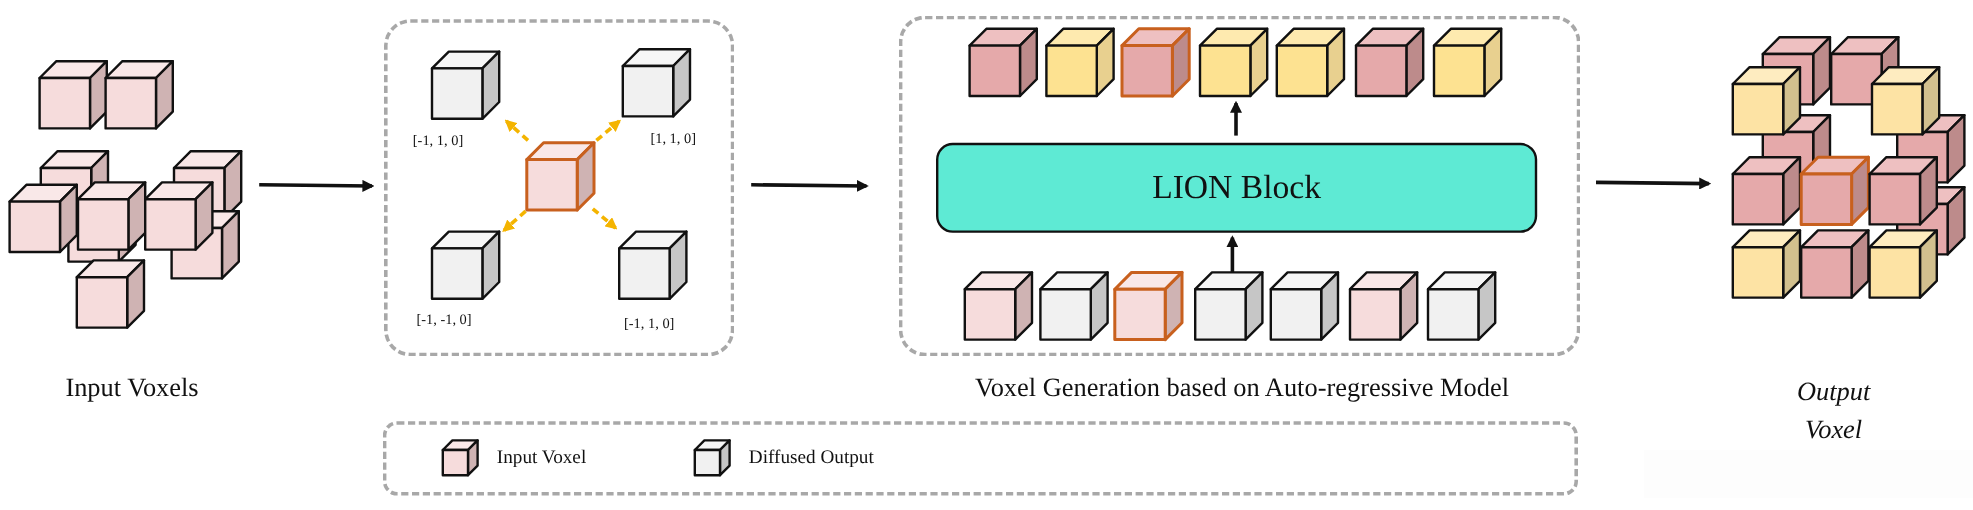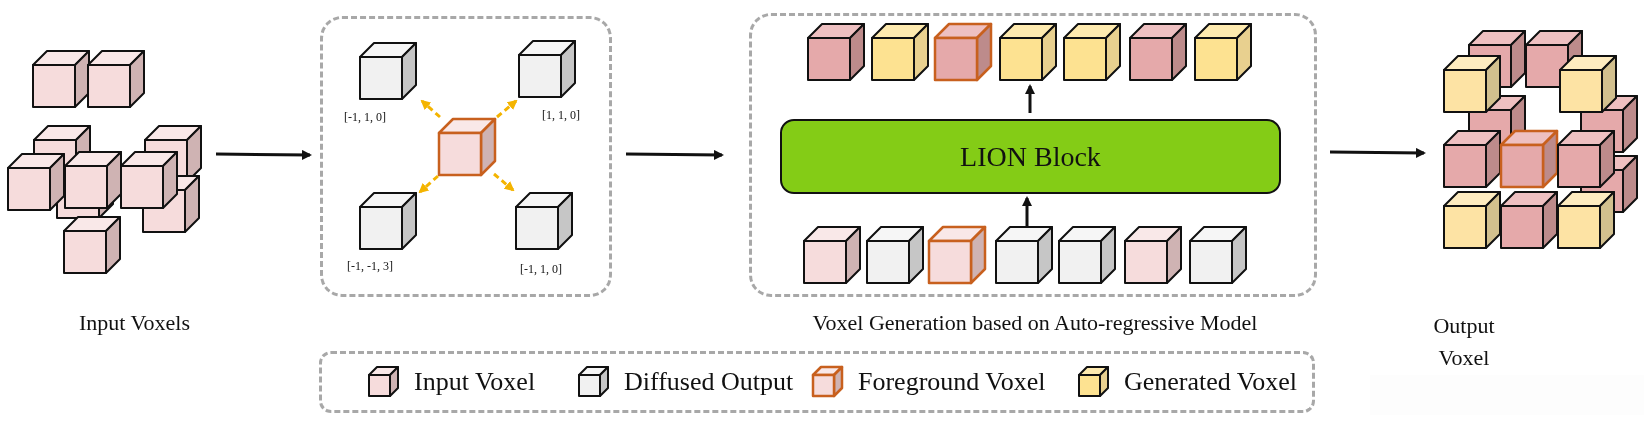--- a/index.html
+++ b/index.html
@@ -1,23 +1,23 @@
 <!DOCTYPE html>
 <html><head>
 <meta charset="utf-8">
 <style>
   html, body { margin: 0; padding: 0; background: #ffffff; }
   body { width: 1644px; height: 425px; position: relative; overflow: hidden; font-family: "Liberation Serif", "DejaVu Serif", serif; color: #111; }
   #stage { position: absolute; left: 0; top: 0; width: 1644px; height: 425px; }
   .lbl { position: absolute; font-size: 22px; text-align: center; white-space: nowrap; }
   .coord { position: absolute; font-size: 12px; white-space: nowrap; }
   .panel { position: absolute; border: 3px dashed #a8a8a8; border-radius: 22px; box-sizing: border-box; }
-  .lion { position: absolute; left: 780px; top: 119px; width: 501px; height: 75px; background: #84cc16; border: 2px solid #111; border-radius: 14px; box-sizing: border-box; display: flex; align-items: center; justify-content: center; font-size: 28px; }
+  .lion { position: absolute; left: 780px; top: 119px; width: 501px; height: 75px; background: #5eead4; border: 2px solid #111; border-radius: 14px; box-sizing: border-box; display: flex; align-items: center; justify-content: center; font-size: 28px; }
   .legend { position: absolute; left: 319px; top: 351px; width: 996px; height: 62px; border: 3px dashed #a8a8a8; border-radius: 12px; box-sizing: border-box; }
-  .leg-item { position: absolute; top: 0; height: 56px; display: flex; align-items: center; font-size: 26px; }
+  .leg-item { position: absolute; top: 0; height: 56px; display: flex; align-items: center; font-size: 16px; }
   .leg-item svg { margin-right: 14px; }
   .whitebox { position: absolute; left: 1370px; top: 375px; width: 274px; height: 40px; background: #fdfdfd; }
 </style>
 </head>
 <body>
 
 <div id="stage">
   <svg id="cubes" width="1644" height="425" style="position:absolute;left:0;top:0">
     <defs>
       <marker id="ah" markerWidth="10" markerHeight="10" refX="8" refY="5" orient="auto" markerUnits="userSpaceOnUse">
@@ -261,26 +261,26 @@
 
   <div class="panel" style="left:320px;top:16px;width:292px;height:281px;"></div>
   <div class="panel" style="left:749px;top:13px;width:568px;height:284px;"></div>
 
   <div class="lion">
       <span>LION Block</span>
     </div>
 
   <div class="coord" style="left:344px;top:110px;">[-1, 1, 0]</div>
   <div class="coord" style="left:520px;top:108px;margin-left:22px;">[1, 1, 0]</div>
-  <div class="coord" style="left:347px;top:259px;">[-1, -1, 3]</div>
+  <div class="coord" style="left:347px;top:259px;">[-1, -1, 0]</div>
   <div class="coord" style="left:520px;top:262px;">[-1, 1, 0]</div>
 
-  <div class="lbl" style="left:30px;top:310px;width:160px;text-align:right;">Input Voxels</div>
+  <div class="lbl" style="left:30px;top:310px;width:160px;">Input Voxels</div>
   <div class="lbl" style="left:770px;top:310px;width:530px;font-family:Liberation Serif, serif;">Voxel Generation based on Auto-regressive Model</div>
-  <div class="lbl" style="left:1404px;top:310px;width:120px;line-height:32px;">
+  <div class="lbl" style="left:1468px;top:310px;width:120px;line-height:32px;font-style:italic;">
     <div>Output</div>
     <div>Voxel</div>
   </div>
 
   <div class="whitebox"></div>
 
   <div class="legend">
     <div class="leg-item" style="left:44px;">
       <svg width="34" height="34" class="leg-cube">
           <g>
@@ -294,34 +294,14 @@
     <div class="leg-item" style="left:254px;">
       <svg width="34" height="34" class="leg-cube">
           <g>
             <polygon points="3,10 11,2 32,2 24,10" fill="#f6f6f6" stroke="#111111" stroke-width="2" stroke-linejoin="round"></polygon>
             <polygon points="24,10 32,2 32,23 24,31" fill="#c6c6c6" stroke="#111111" stroke-width="2" stroke-linejoin="round"></polygon>
             <polygon points="3,10 24,10 24,31 3,31" fill="#f1f1f1" stroke="#111111" stroke-width="2" stroke-linejoin="round"></polygon>
           </g>
         </svg>
       <span>Diffused Output</span>
     </div>
-    <div class="leg-item" style="left:488px;">
-      <svg width="34" height="34" class="leg-cube">
-          <g>
-            <polygon points="3,10 11,2 32,2 24,10" fill="#f9e8e8" stroke="#c8601e" stroke-width="2.5" stroke-linejoin="round"></polygon>
-            <polygon points="24,10 32,2 32,23 24,31" fill="#cfb3b3" stroke="#c8601e" stroke-width="2.5" stroke-linejoin="round"></polygon>
-            <polygon points="3,10 24,10 24,31 3,31" fill="#f6dcdc" stroke="#c8601e" stroke-width="2.5" stroke-linejoin="round"></polygon>
-          </g>
-        </svg>
-      <span>Foreground Voxel</span>
-    </div>
-    <div class="leg-item" style="left:754px;">
-      <svg width="34" height="34" class="leg-cube">
-          <g>
-            <polygon points="3,10 11,2 32,2 24,10" fill="#feeaaf" stroke="#111111" stroke-width="2" stroke-linejoin="round"></polygon>
-            <polygon points="24,10 32,2 32,23 24,31" fill="#e8d08f" stroke="#111111" stroke-width="2" stroke-linejoin="round"></polygon>
-            <polygon points="3,10 24,10 24,31 3,31" fill="#fde291" stroke="#111111" stroke-width="2" stroke-linejoin="round"></polygon>
-          </g>
-        </svg>
-      <span>Generated Voxel</span>
-    </div>
   </div>
 </div>
 
 </body></html>

